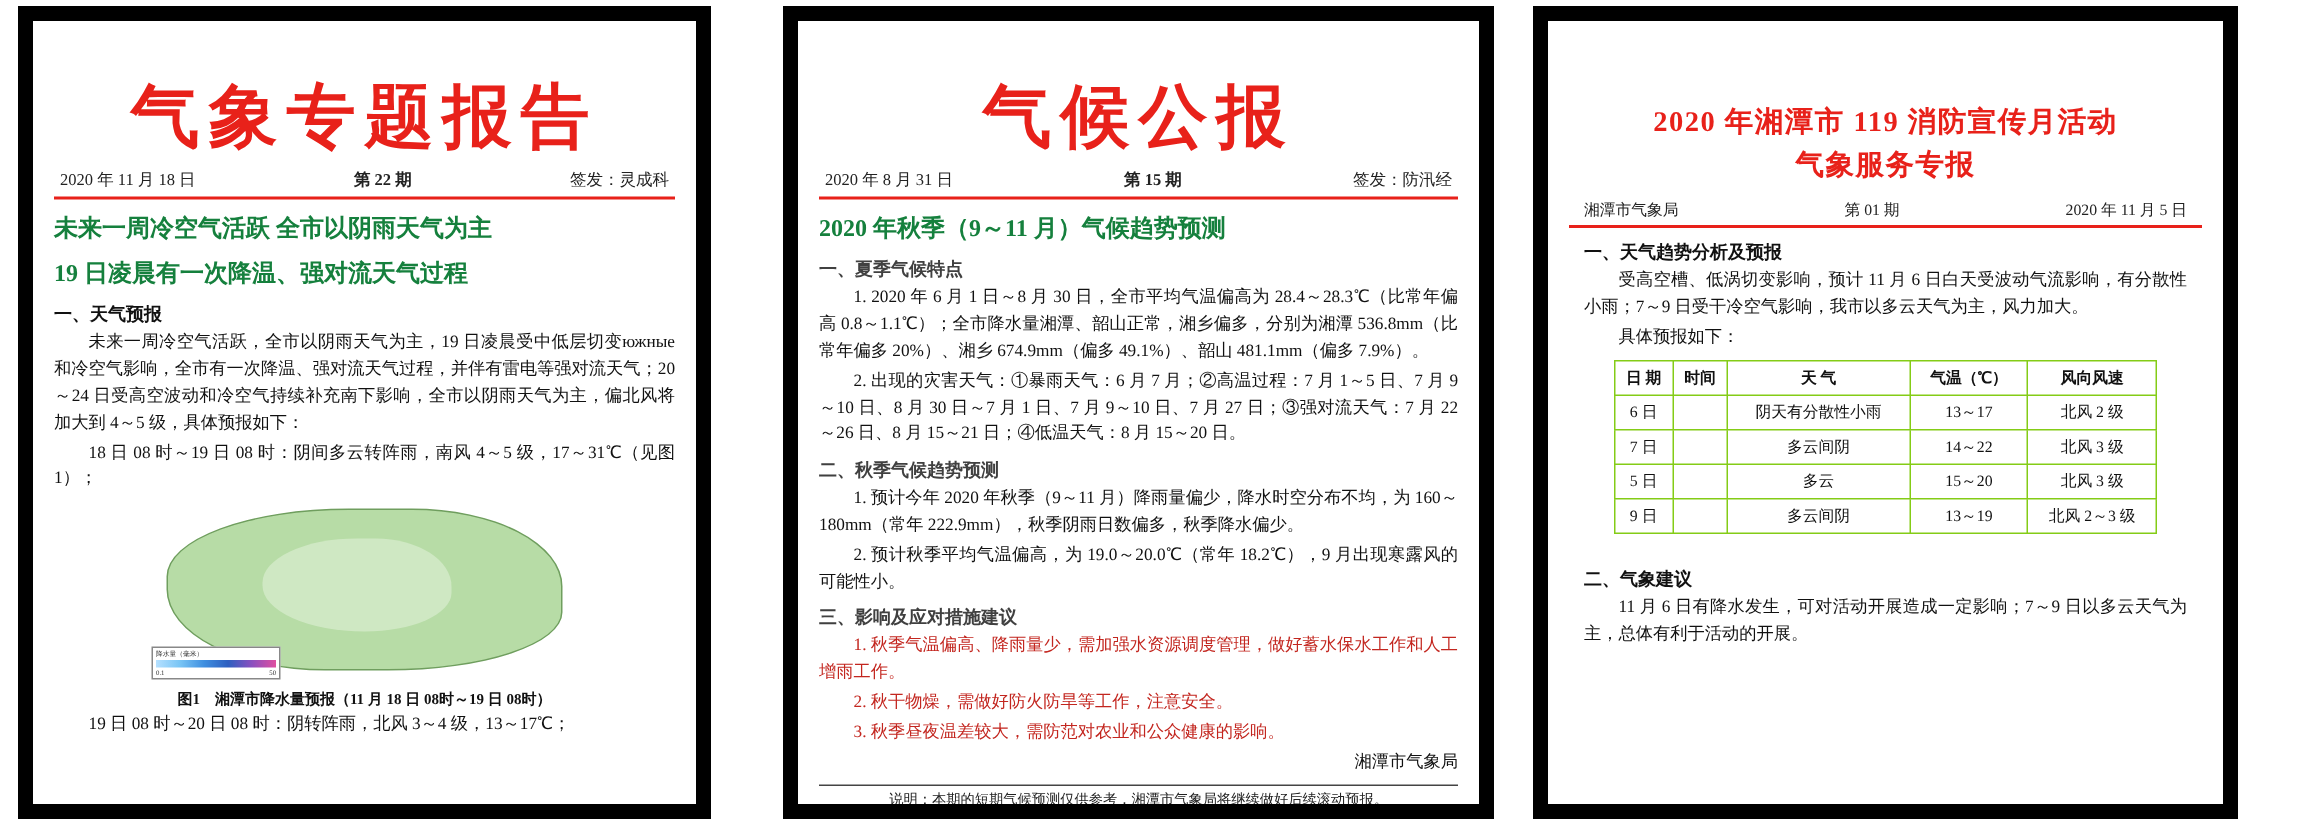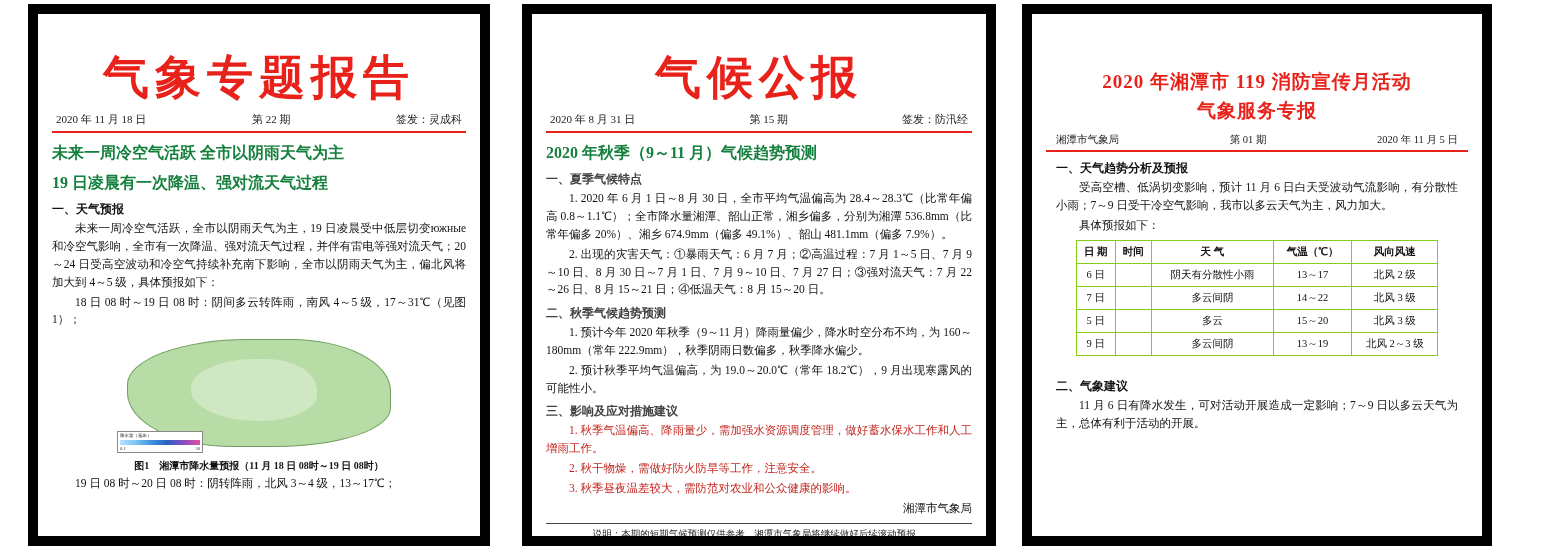--- a/index.html
+++ b/index.html
@@ -26,21 +26,21 @@
     overflow: hidden;
   }
   .doc-inner {
     position: absolute;
     left: 0; top: 0; right: 0; bottom: 0;
     background: #ffffff;
     padding: 6px 14px;
     box-sizing: border-box;
   }
   
-  #doc1 { left: 28px; top: 4px; width: 462px; height: 542px; }
+  #doc1 { left: 12px; top: 4px; width: 462px; height: 542px; }
   #doc2 { left: 522px; top: 4px; width: 474px; height: 542px; }
   #doc3 { left: 1022px; top: 4px; width: 470px; height: 542px; }
 
   .masthead {
     text-align: center;
     color: #e8211a;
     font-family: "Liberation Serif", serif;
     font-weight: bold;
     letter-spacing: 6px;
     line-height: 1.05;
@@ -49,21 +49,21 @@
   #doc2 .masthead { font-size: 46px; margin: 34px 0 10px; }
 
   .meta-row {
     display: flex;
     justify-content: space-between;
     align-items: center;
     font-size: 11px;
     color: #222;
     padding: 0 4px 4px;
   }
-  .meta-row .mid { font-weight: normal; }
+  .meta-row .mid { font-weight: bold; }
   .redline {
     border: none;
     border-top: 2px solid #e8211a;
     margin: 0 0 8px;
   }
 
   .doc-title {
     font-weight: bold;
     font-size: 16px;
     line-height: 1.5;

